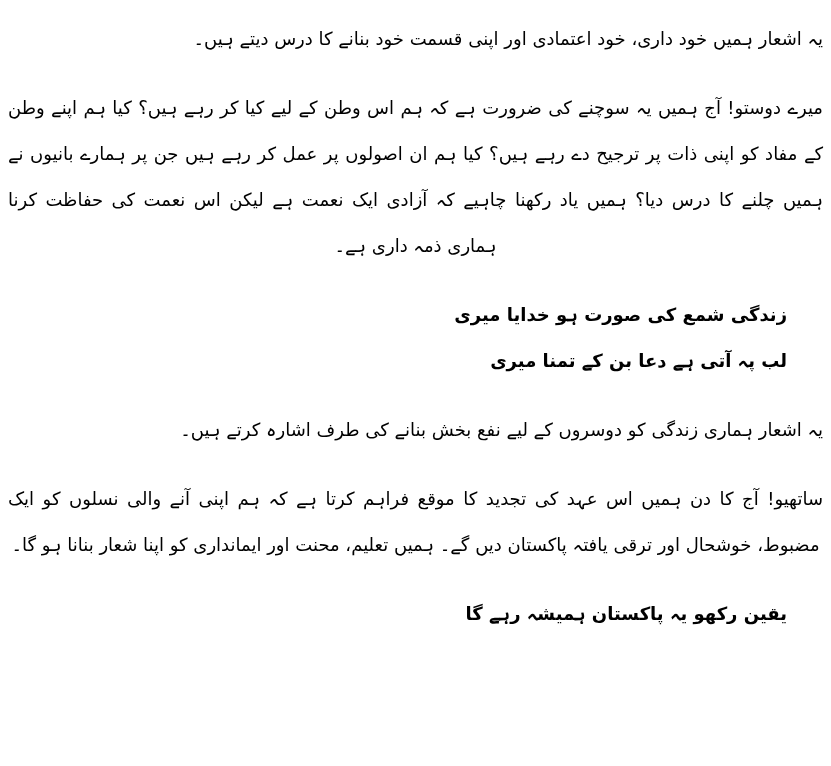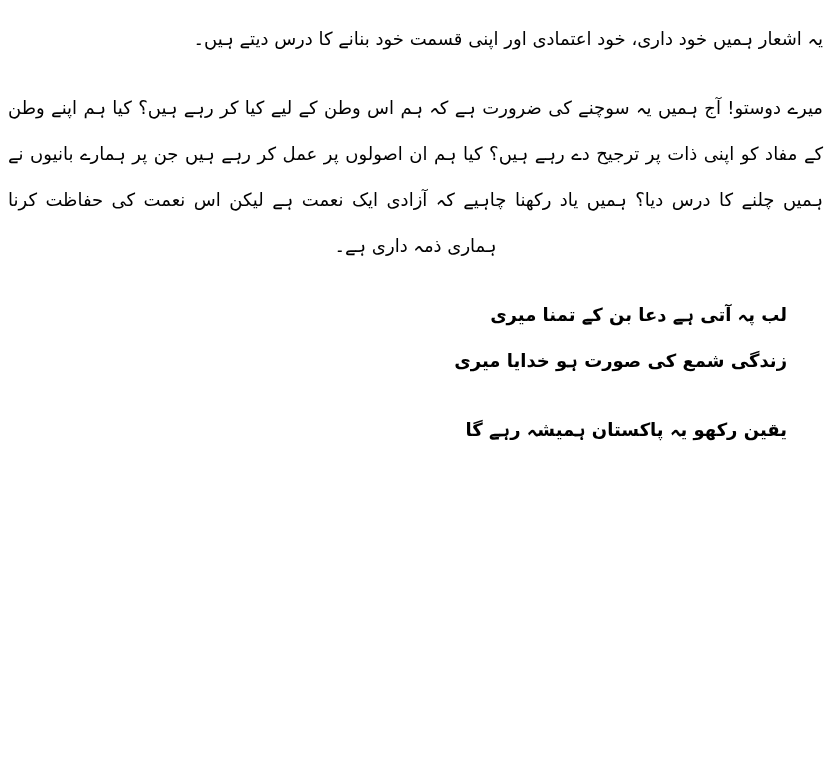--- a/index.html
+++ b/index.html
@@ -49,23 +49,25 @@
 <body>
 
 <div class="page">
 
   <p class="para align-right">یہ اشعار ہمیں خود داری، خود اعتمادی اور اپنی قسمت خود بنانے کا درس دیتے ہیں۔</p>
 
   <p class="para align-justify">میرے دوستو! آج ہمیں یہ سوچنے کی ضرورت ہے کہ ہم اس وطن کے لیے کیا کر رہے ہیں؟ کیا ہم اپنے وطن کے مفاد کو اپنی ذات پر ترجیح دے رہے ہیں؟ کیا ہم ان اصولوں پر عمل کر رہے ہیں جن پر ہمارے بانیوں نے ہمیں چلنے کا درس دیا؟ ہمیں یاد رکھنا چاہیے کہ آزادی ایک نعمت ہے لیکن اس نعمت کی حفاظت کرنا ہماری ذمہ داری ہے۔</p>
 
 
   <div class="verse">
+    <div class="verse-line">زندگی شمع کی صورت ہو خدایا میری</div>
     <div class="verse-line">لب پہ آتی ہے دعا بن کے تمنا میری</div>
-    <div class="verse-line">زندگی شمع کی صورت ہو خدایا میری</div>
   </div>
 
+  <p class="para align-right">یہ اشعار ہماری زندگی کو دوسروں کے لیے نفع بخش بنانے کی طرف اشارہ کرتے ہیں۔</p>
 
+  <p class="para align-justify">ساتھیو! آج کا دن ہمیں اس عہد کی تجدید کا موقع فراہم کرتا ہے کہ ہم اپنی آنے والی نسلوں کو ایک مضبوط، خوشحال اور ترقی یافتہ پاکستان دیں گے۔ ہمیں تعلیم، محنت اور ایمانداری کو اپنا شعار بنانا ہو گا۔</p>
 
   <div class="verse">
     <div class="verse-line">یقین رکھو یہ پاکستان ہمیشہ رہے گا</div>
   </div>
 
 </div>
 
 </body></html>

